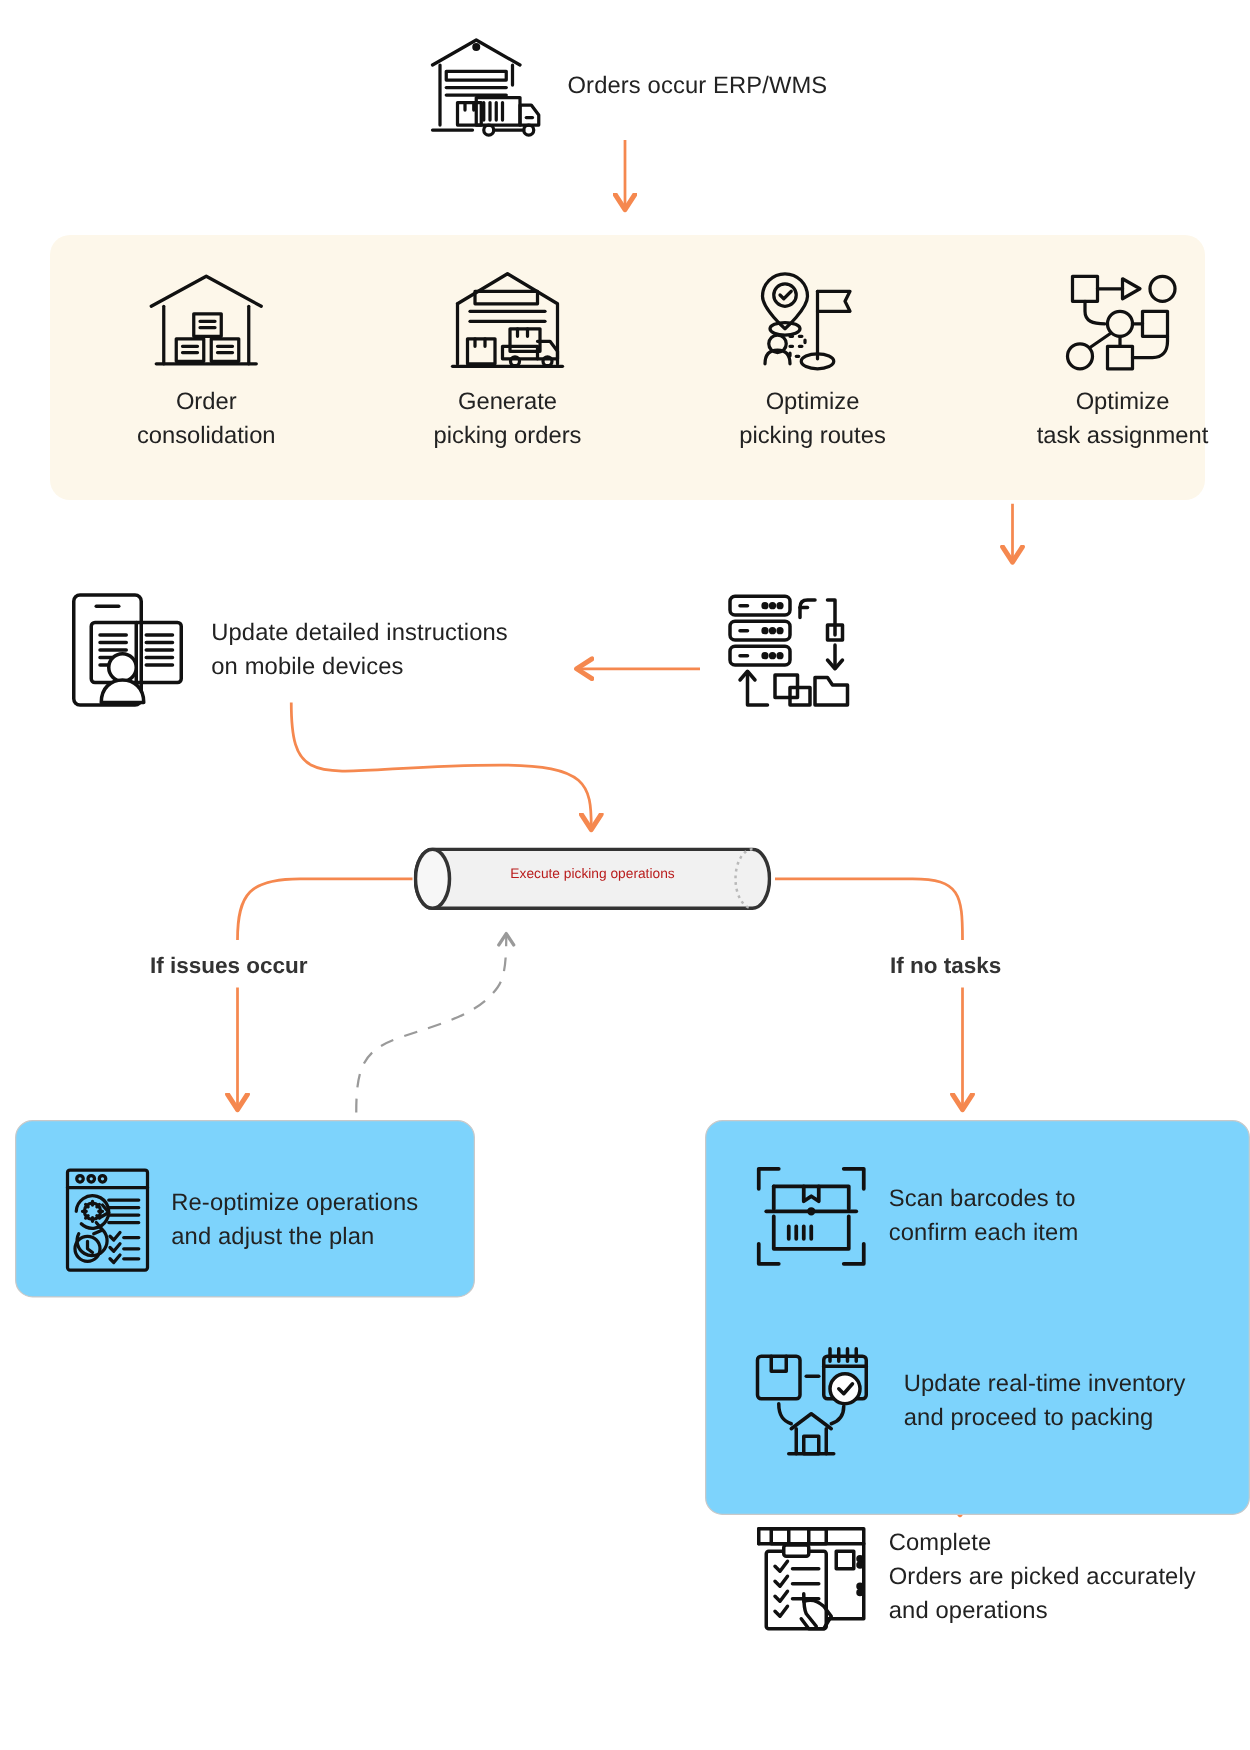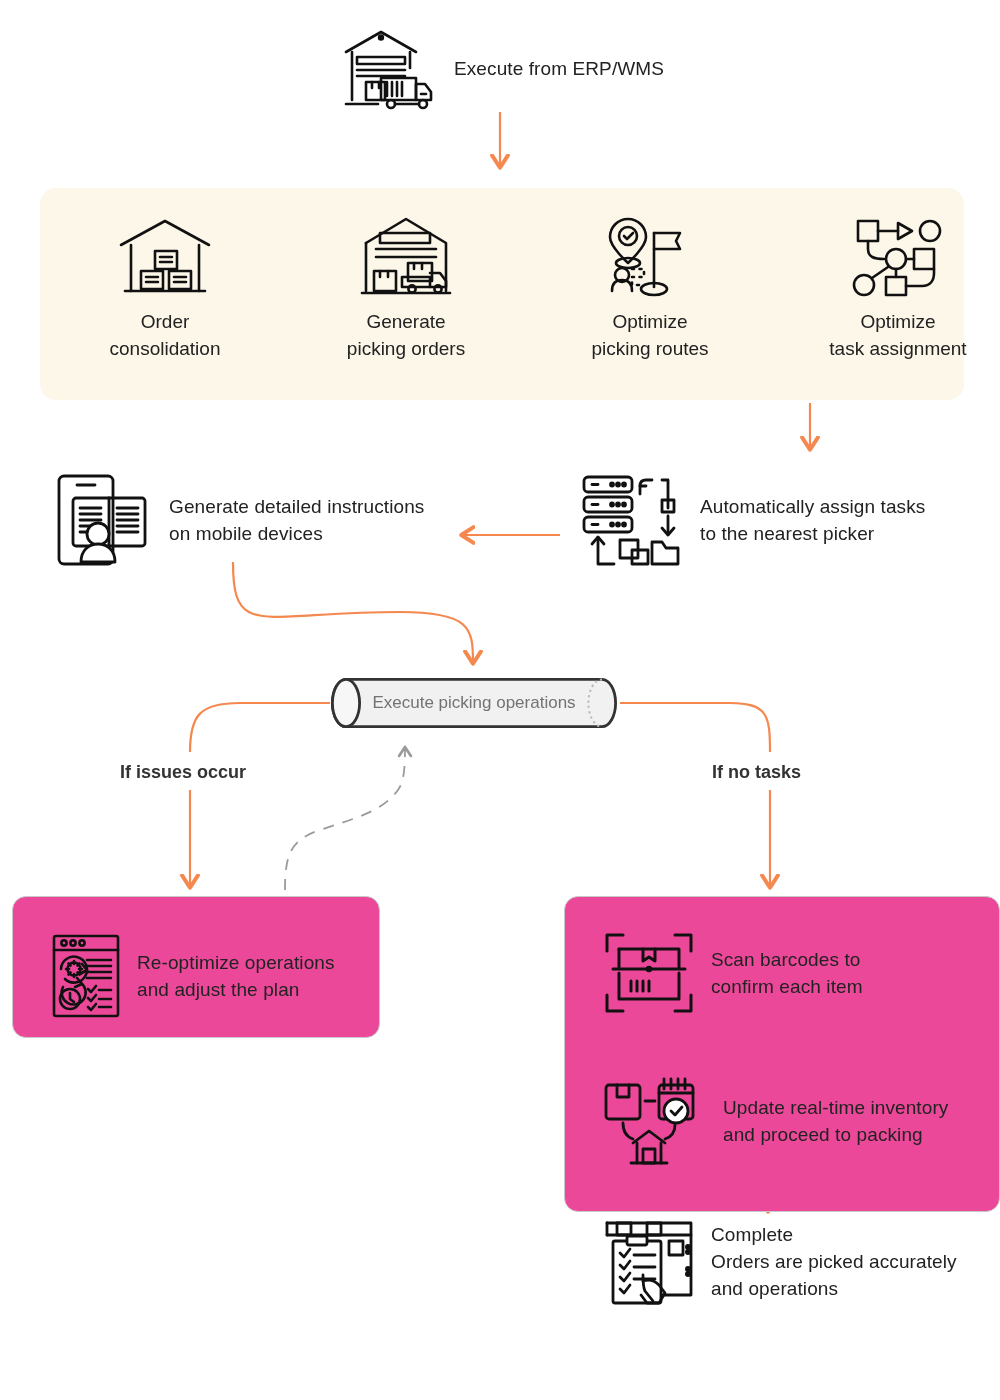--- a/index.html
+++ b/index.html
@@ -42,22 +42,22 @@
     color: #222222;
     white-space: pre-line;
   }
   .edge-label {
     font-size: 18px;
     color: #333333;
     white-space: nowrap;
     font-weight: bold;
   }
   .cyl-label {
-    font-size: 17px;
-    color: #737373;
+    font-size: 11px;
+    color: #b91c1c;
     white-space: nowrap;
   }
 
   
   #band {
     position: absolute;
     left: 40px; top: 188px;
     width: 924px; height: 212px;
     background: #FDF7EA;
     border-radius: 16px;
@@ -84,21 +84,21 @@
     position: absolute;
     left: 0; right: 0; top: 15px;
     text-align: center;
   }
 
   
   .outcome-box {
     position: absolute;
     border: 1.6px solid #c9c9c9;
     border-radius: 14px;
-    background: #ec4899;
+    background: #7dd3fc;
   }
   #box-left  { left: 12px;  top: 896px;  width: 368px; height: 142px; }
   #box-right { left: 564px; top: 896px; width: 436px; height: 316px; }
 
   .box-item { position: absolute; display: flex; align-items: center; gap: 16px; }
 
   svg.icon { display: block; }
   svg.icon path, svg.icon rect, svg.icon circle,
   svg.icon line, svg.icon polyline, svg.icon polygon, svg.icon ellipse {
     vector-effect: non-scaling-stroke;
@@ -182,21 +182,21 @@
         <path d="M8 78 L40 78"></path>
         <rect x="43" y="52" width="35" height="22"></rect>
         <path d="M49 56 L49 70 M54 56 L54 70 M59 56 L59 70 M64 56 L64 70"></path>
         <path d="M78 58 L87 58 L93 66 L93 74 L78 74 Z"></path>
         <path d="M83 68 L88 68"></path>
         <circle cx="53" cy="78" r="4"></circle>
         <circle cx="85" cy="78" r="4"></circle>
         <path d="M57 78 L81 78"></path>
       </svg>
     </span>
-    <span class="label">Execute from ERP/WMS</span>
+    <span class="label">Orders occur ERP/WMS</span>
   </div>
 
   <div id="band">
 
     <div class="band-step" style="left:266px;">
       <span class="ico">
         <svg class="icon" width="96" height="86" viewBox="0 0 96 86" fill="none" stroke="#111" stroke-width="2.6" stroke-linecap="round" stroke-linejoin="round">
           <path d="M8 28 L48 4 L88 28 L88 76"></path>
           <path d="M8 28 L8 76"></path>
           <rect x="22" y="18" width="50" height="10"></rect>
@@ -286,21 +286,21 @@
         <rect x="4" y="4" width="54" height="88" rx="5"></rect>
         <path d="M22 13 L40 13"></path>
         <rect x="18" y="26" width="72" height="48" rx="3"></rect>
         <path d="M54 26 L54 74"></path>
         <path d="M25 36 L46 36 M25 42 L46 42 M25 48 L46 48 M25 54 L46 54 M25 60 L46 60"></path>
         <path d="M62 36 L83 36 M62 42 L83 42 M62 48 L83 48 M62 54 L83 54 M62 60 L83 60"></path>
         <circle cx="43" cy="62" r="11" fill="#fff"></circle>
         <path d="M26 90 C26 78 34 72 43 72 C52 72 60 78 60 90 Z" fill="#fff"></path>
       </svg>
     </span>
-    <span class="label">Generate detailed instructions
+    <span class="label">Update detailed instructions
 on mobile devices</span>
   </div>
 
   <div class="row" style="left:580px; top:472px;">
     <span class="ico">
       <svg class="icon" width="102" height="96" viewBox="0 0 102 96" fill="none" stroke="#111" stroke-width="2.8" stroke-linecap="round" stroke-linejoin="round">
         <rect x="4" y="5" width="48" height="15" rx="4"></rect>
         <path d="M12 12.5 L18 12.5"></path>
         <circle cx="32" cy="12.5" r="1.5" fill="#111"></circle>
           <circle cx="38" cy="12.5" r="1.5" fill="#111"></circle>
@@ -321,22 +321,20 @@
         <rect x="82" y="28" width="12" height="12"></rect>
         <path d="M88 44 L88 62"></path>
         <path d="M82 56 L88 63 L94 56"></path>
         <rect x="40" y="68" width="18" height="18"></rect>
         <rect x="52" y="78" width="16" height="14"></rect>
         <path d="M18 66 L18 92 L34 92"></path>
         <path d="M12 72 L18 65 L24 72"></path>
         <path d="M72 70 L82 70 L86 76 L98 76 L98 92 L72 92 Z"></path>
       </svg>
     </span>
-    <span class="label">Automatically assign tasks
-to the nearest picker</span>
   </div>
 
   <div id="cylinder">
     <svg class="layer-svg" style="width:286px;height:50px;" viewBox="0 0 286 50" preserveAspectRatio="none">
       <path d="M15,1.4 L271,1.4 A13.6,23.6 0 0 1 271,48.6 L15,48.6 A13.6,23.6 0 0 1 15,1.4 Z" fill="#F1F1F1" stroke="#333333" stroke-width="2.8"></path>
       <ellipse cx="15" cy="25" rx="13.6" ry="23.6" fill="#F7F7F7" stroke="#333333" stroke-width="2.8"></ellipse>
       <path d="M271,1.4 A13.6,23.6 0 0 0 271,48.6" fill="none" stroke="#b9b9b9" stroke-width="2" stroke-dasharray="2.2 3.2"></path>
     </svg>
     <span class="cyl-label">Execute picking operations</span>
   </div>

